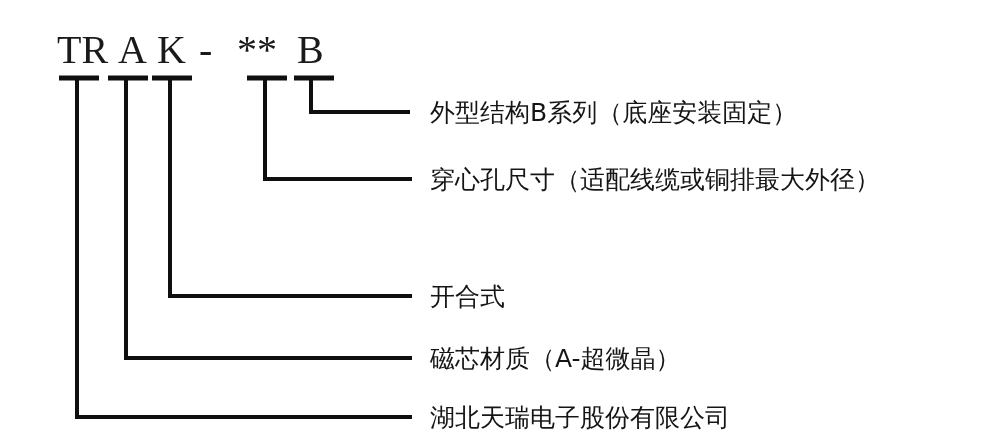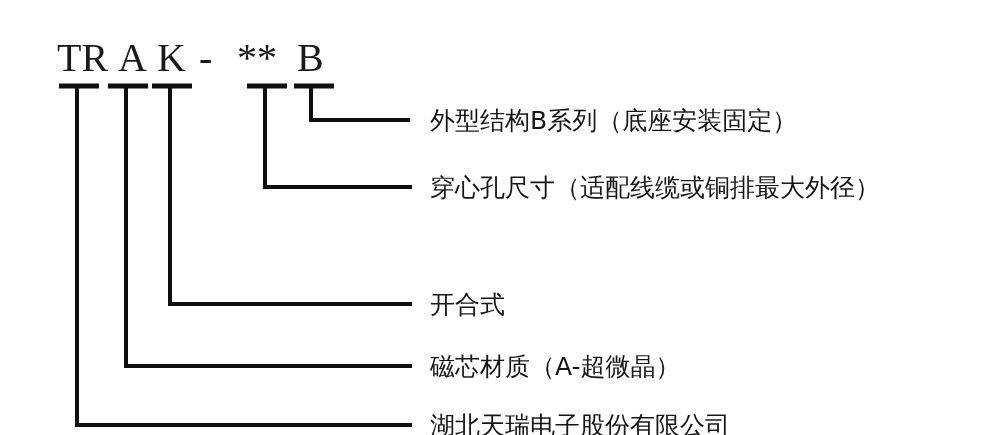--- a/index.html
+++ b/index.html
@@ -10,21 +10,21 @@
   body {
     width: 1000px;
     height: 435px;
     position: relative;
     overflow: hidden;
     font-family: "Liberation Sans", sans-serif;
   }
   #diagram-root {
     position: absolute;
     left: 0;
-    top: 16px;
+    top: 8px;
     width: 1000px;
     height: 336px;
     text-align: center;
   }
   #part-code-svg {
     position: absolute;
     left: 0;
     top: 0;
     width: 1000px;
     height: 435px;

